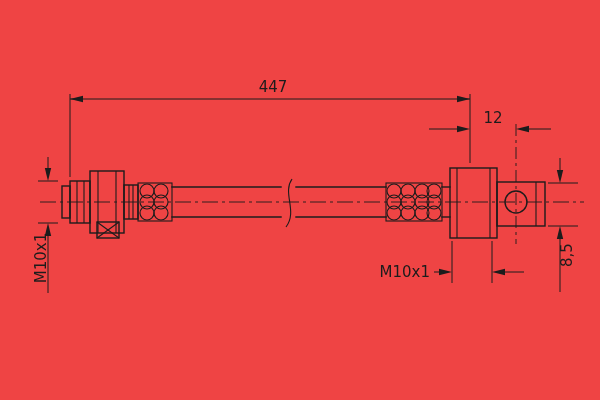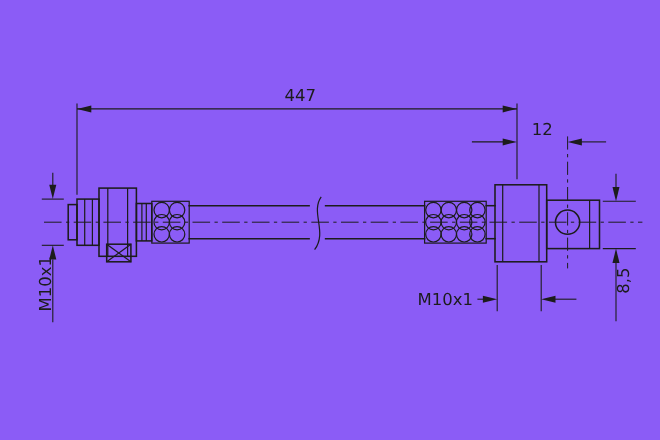--- a/index.html
+++ b/index.html
@@ -1,18 +1,18 @@
 <!DOCTYPE html>
 <html><head>
 <meta charset="utf-8">
 <style>
   html, body { margin: 0; padding: 0; background: #ffffff; }
   .canvas {
     width: 600px; height: 400px;
-    background: #8b5cf6;
+    background: #ef4444;
     position: relative;
     overflow: hidden;
   }
   svg { display: block; }
   .part   { stroke: #1c1c1c; stroke-width: 1.4; fill: none; stroke-linecap: square; }
   .thin   { stroke: #1c1c1c; stroke-width: 1.1; fill: none; }
   .dim    { stroke: #1c1c1c; stroke-width: 1;   fill: none; }
   .cl     { stroke: #1c1c1c; stroke-width: 0.9; fill: none; }
   .arrow  { fill: #1c1c1c; stroke: none; }
   text.lbl {

